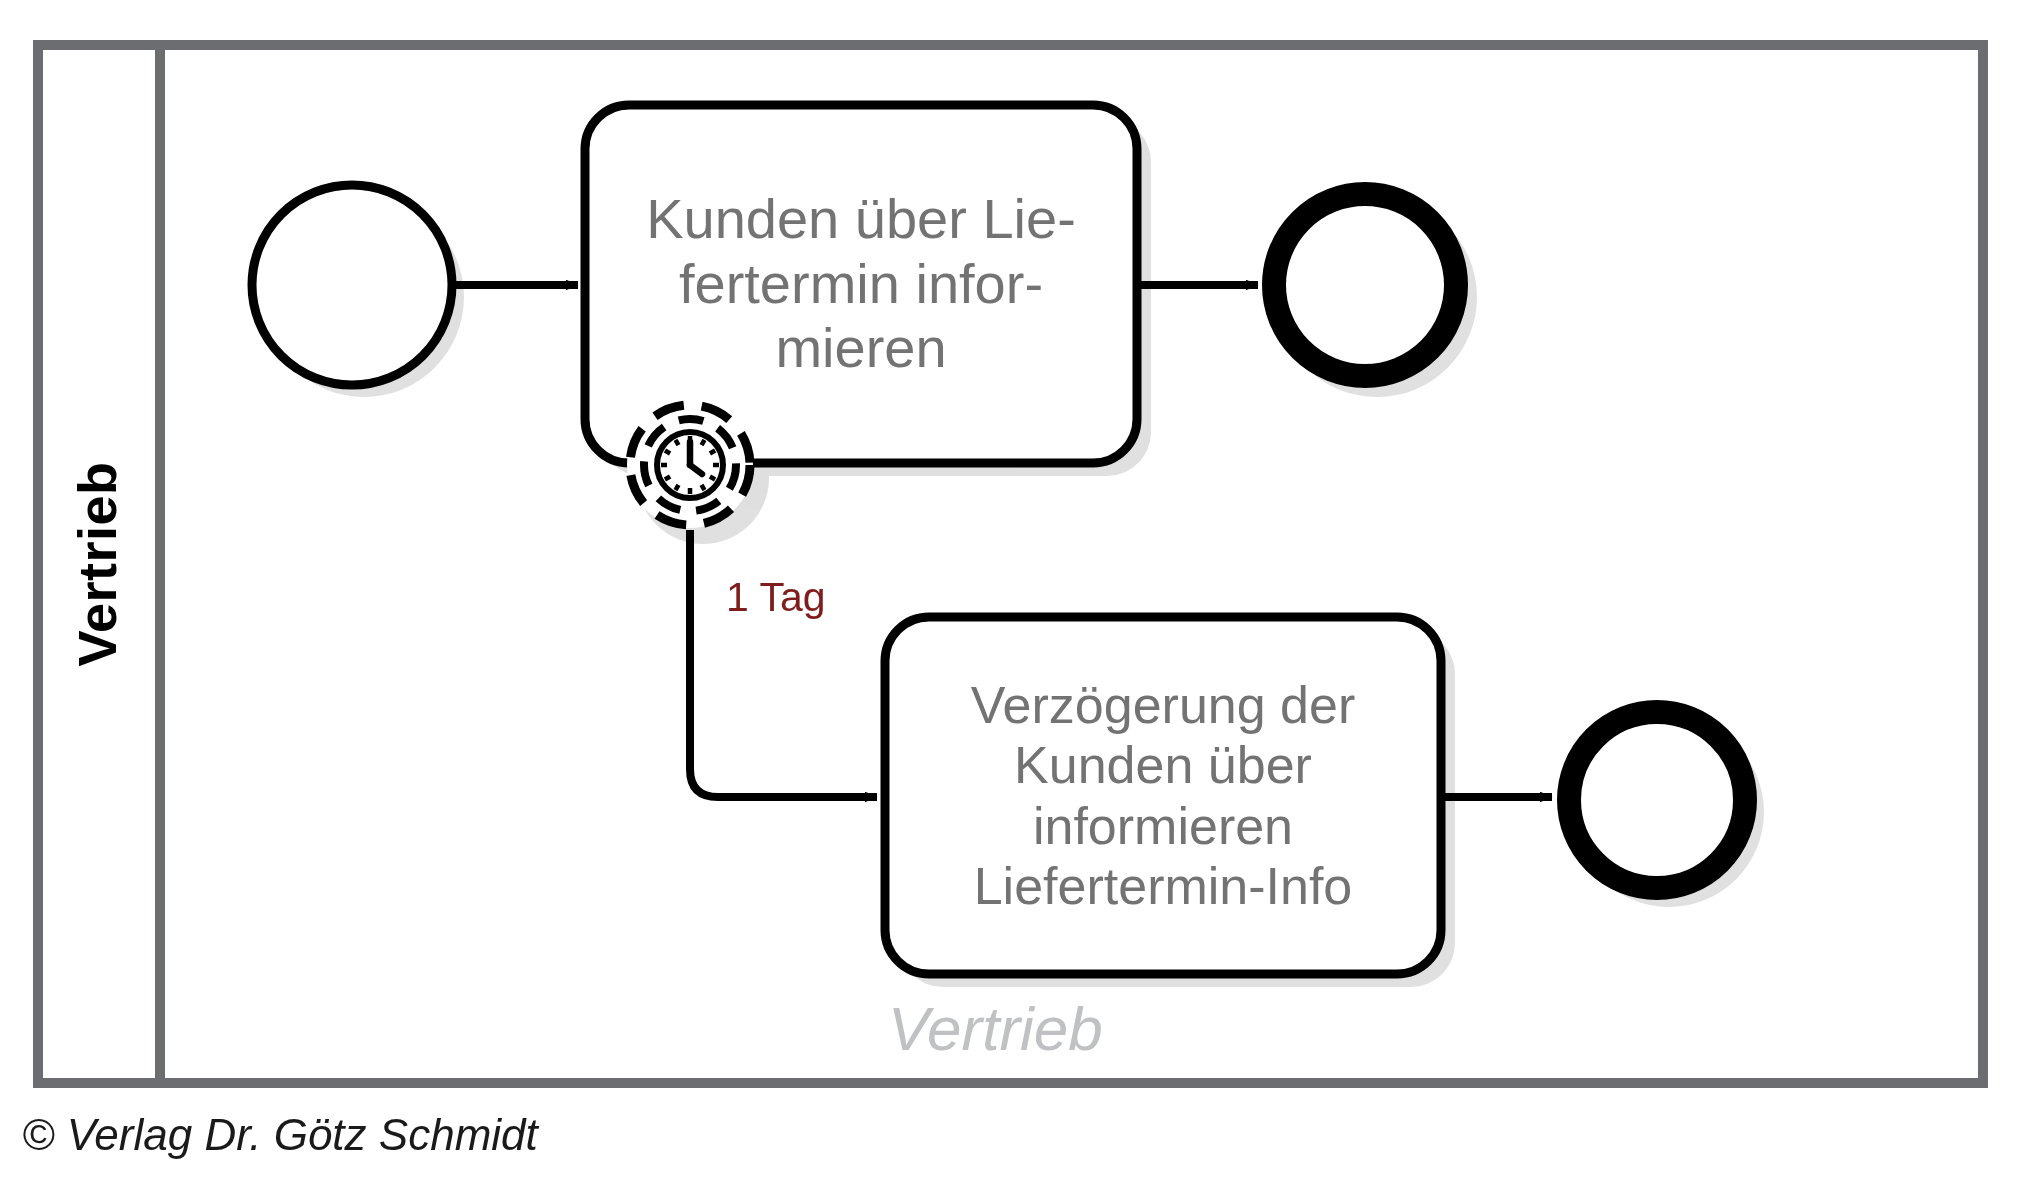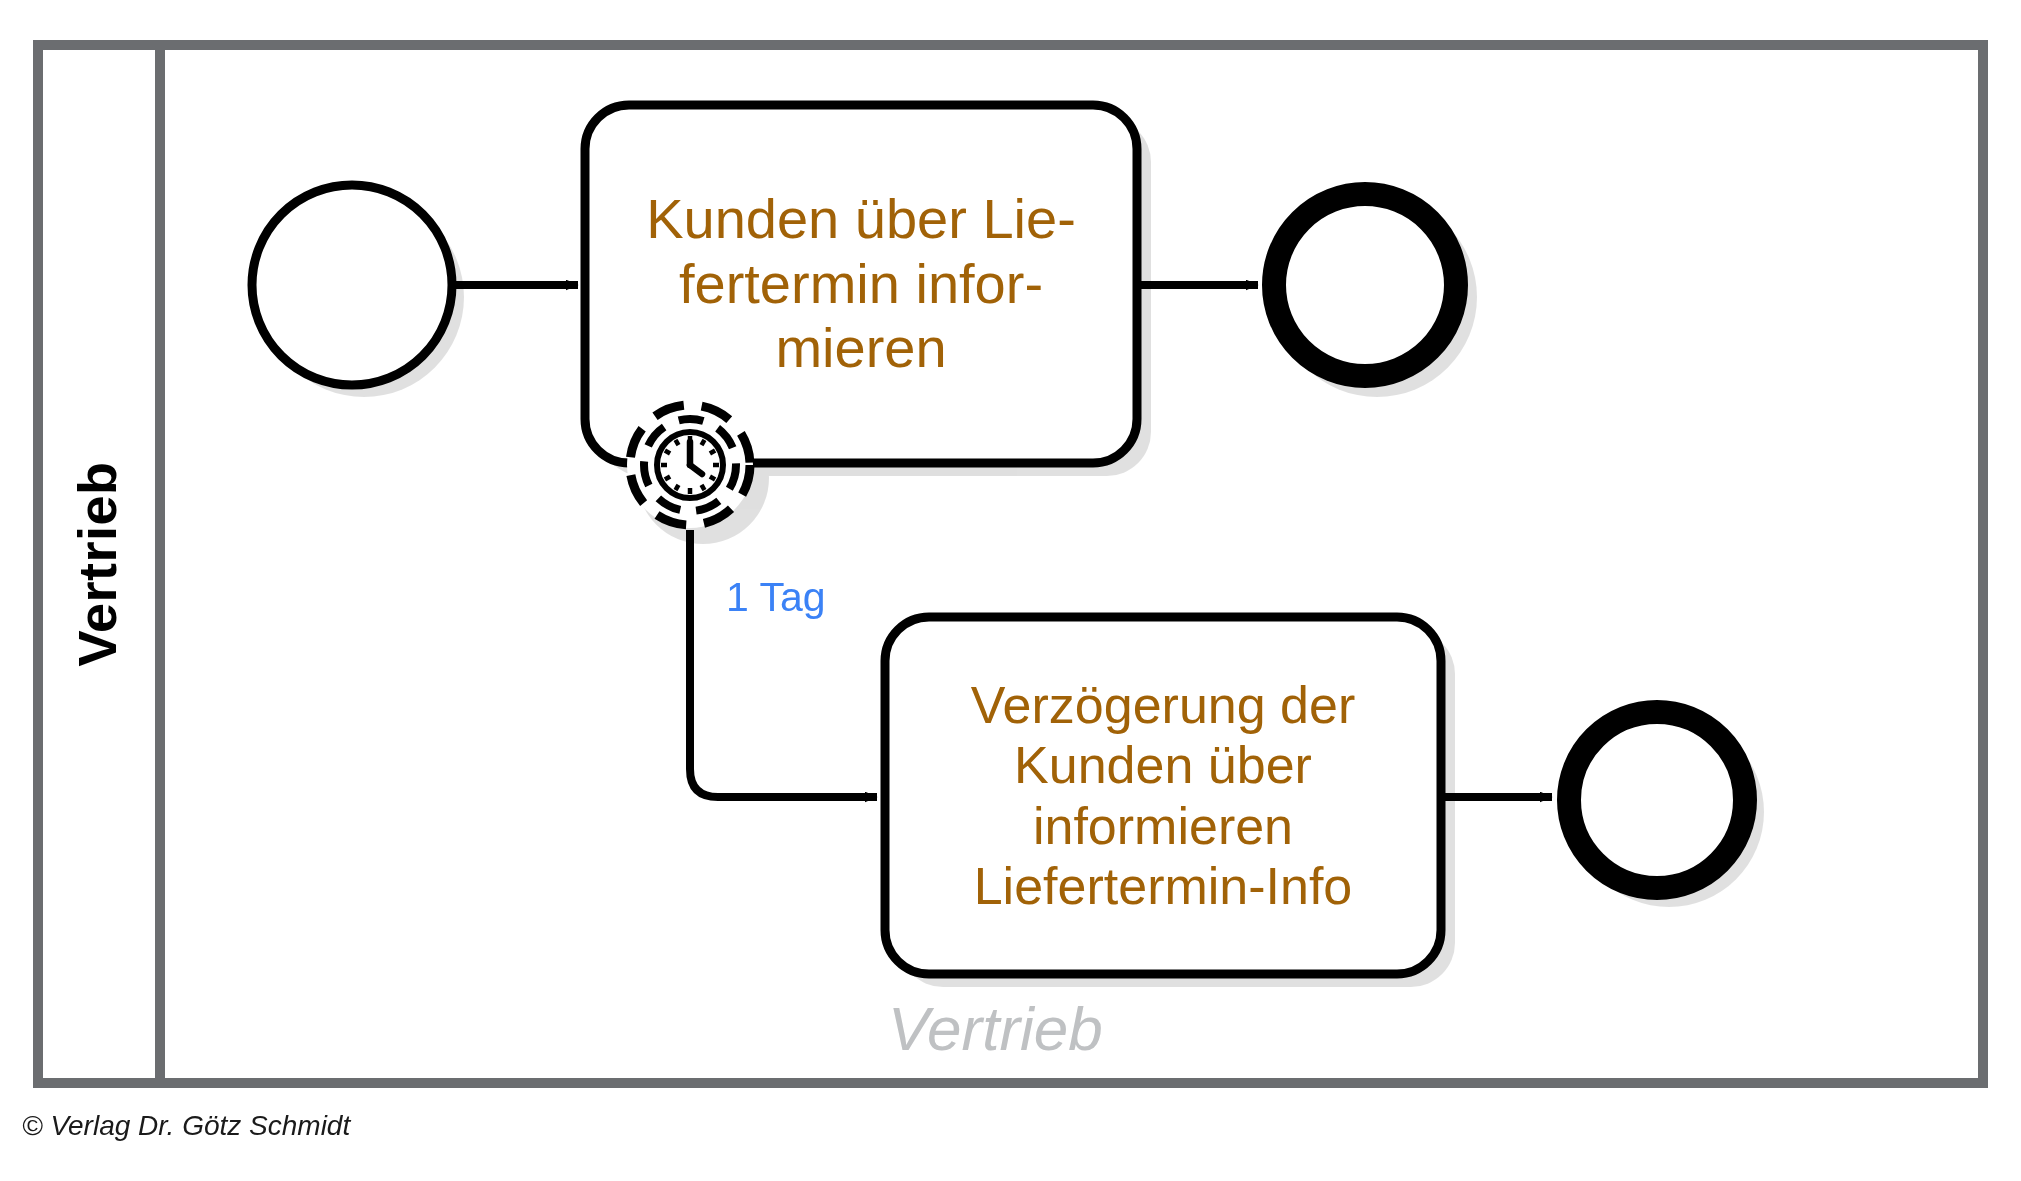--- a/index.html
+++ b/index.html
@@ -46,21 +46,21 @@
     letter-spacing: 0.5px;
   }
   .task-label {
     position: absolute;
     display: flex;
     align-items: center;
     justify-content: flex-end;
     text-align: center;
     pointer-events: none;
     font-family: "Liberation Sans", sans-serif;
-    color: #a16207;
+    color: #737373;
   }
   .task-label .lines {
     display: block;
     width: 100%;
   }
   .task-label .lines > span {
     display: block;
   }
   #task-1-label {
     left: 585px;
@@ -77,41 +77,41 @@
     height: 357px;
     font-size: 52px;
     line-height: 1.16;
   }
   #timer-duration-label {
     position: absolute;
     left: 726px;
     top: 574px;
     font-family: "Liberation Sans", sans-serif;
     font-size: 41px;
-    color: #3b82f6;
+    color: #7f1d1d;
     white-space: nowrap;
     pointer-events: none;
   }
   #pool-watermark {
     position: absolute;
     left: 888px;
     top: 993px;
     font-family: "Liberation Sans", sans-serif;
     font-size: 62px;
     font-style: italic;
     color: #bfc1c3;
     white-space: nowrap;
     pointer-events: none;
   }
   #copyright-line {
     position: absolute;
     left: 22px;
     top: 1110px;
     font-family: "Liberation Sans", sans-serif;
-    font-size: 28px;
+    font-size: 44px;
     font-style: italic;
     color: #1a1a1a;
     white-space: nowrap;
   }
 </style>
 </head>
 <body>
 
 <div id="canvas">
 

